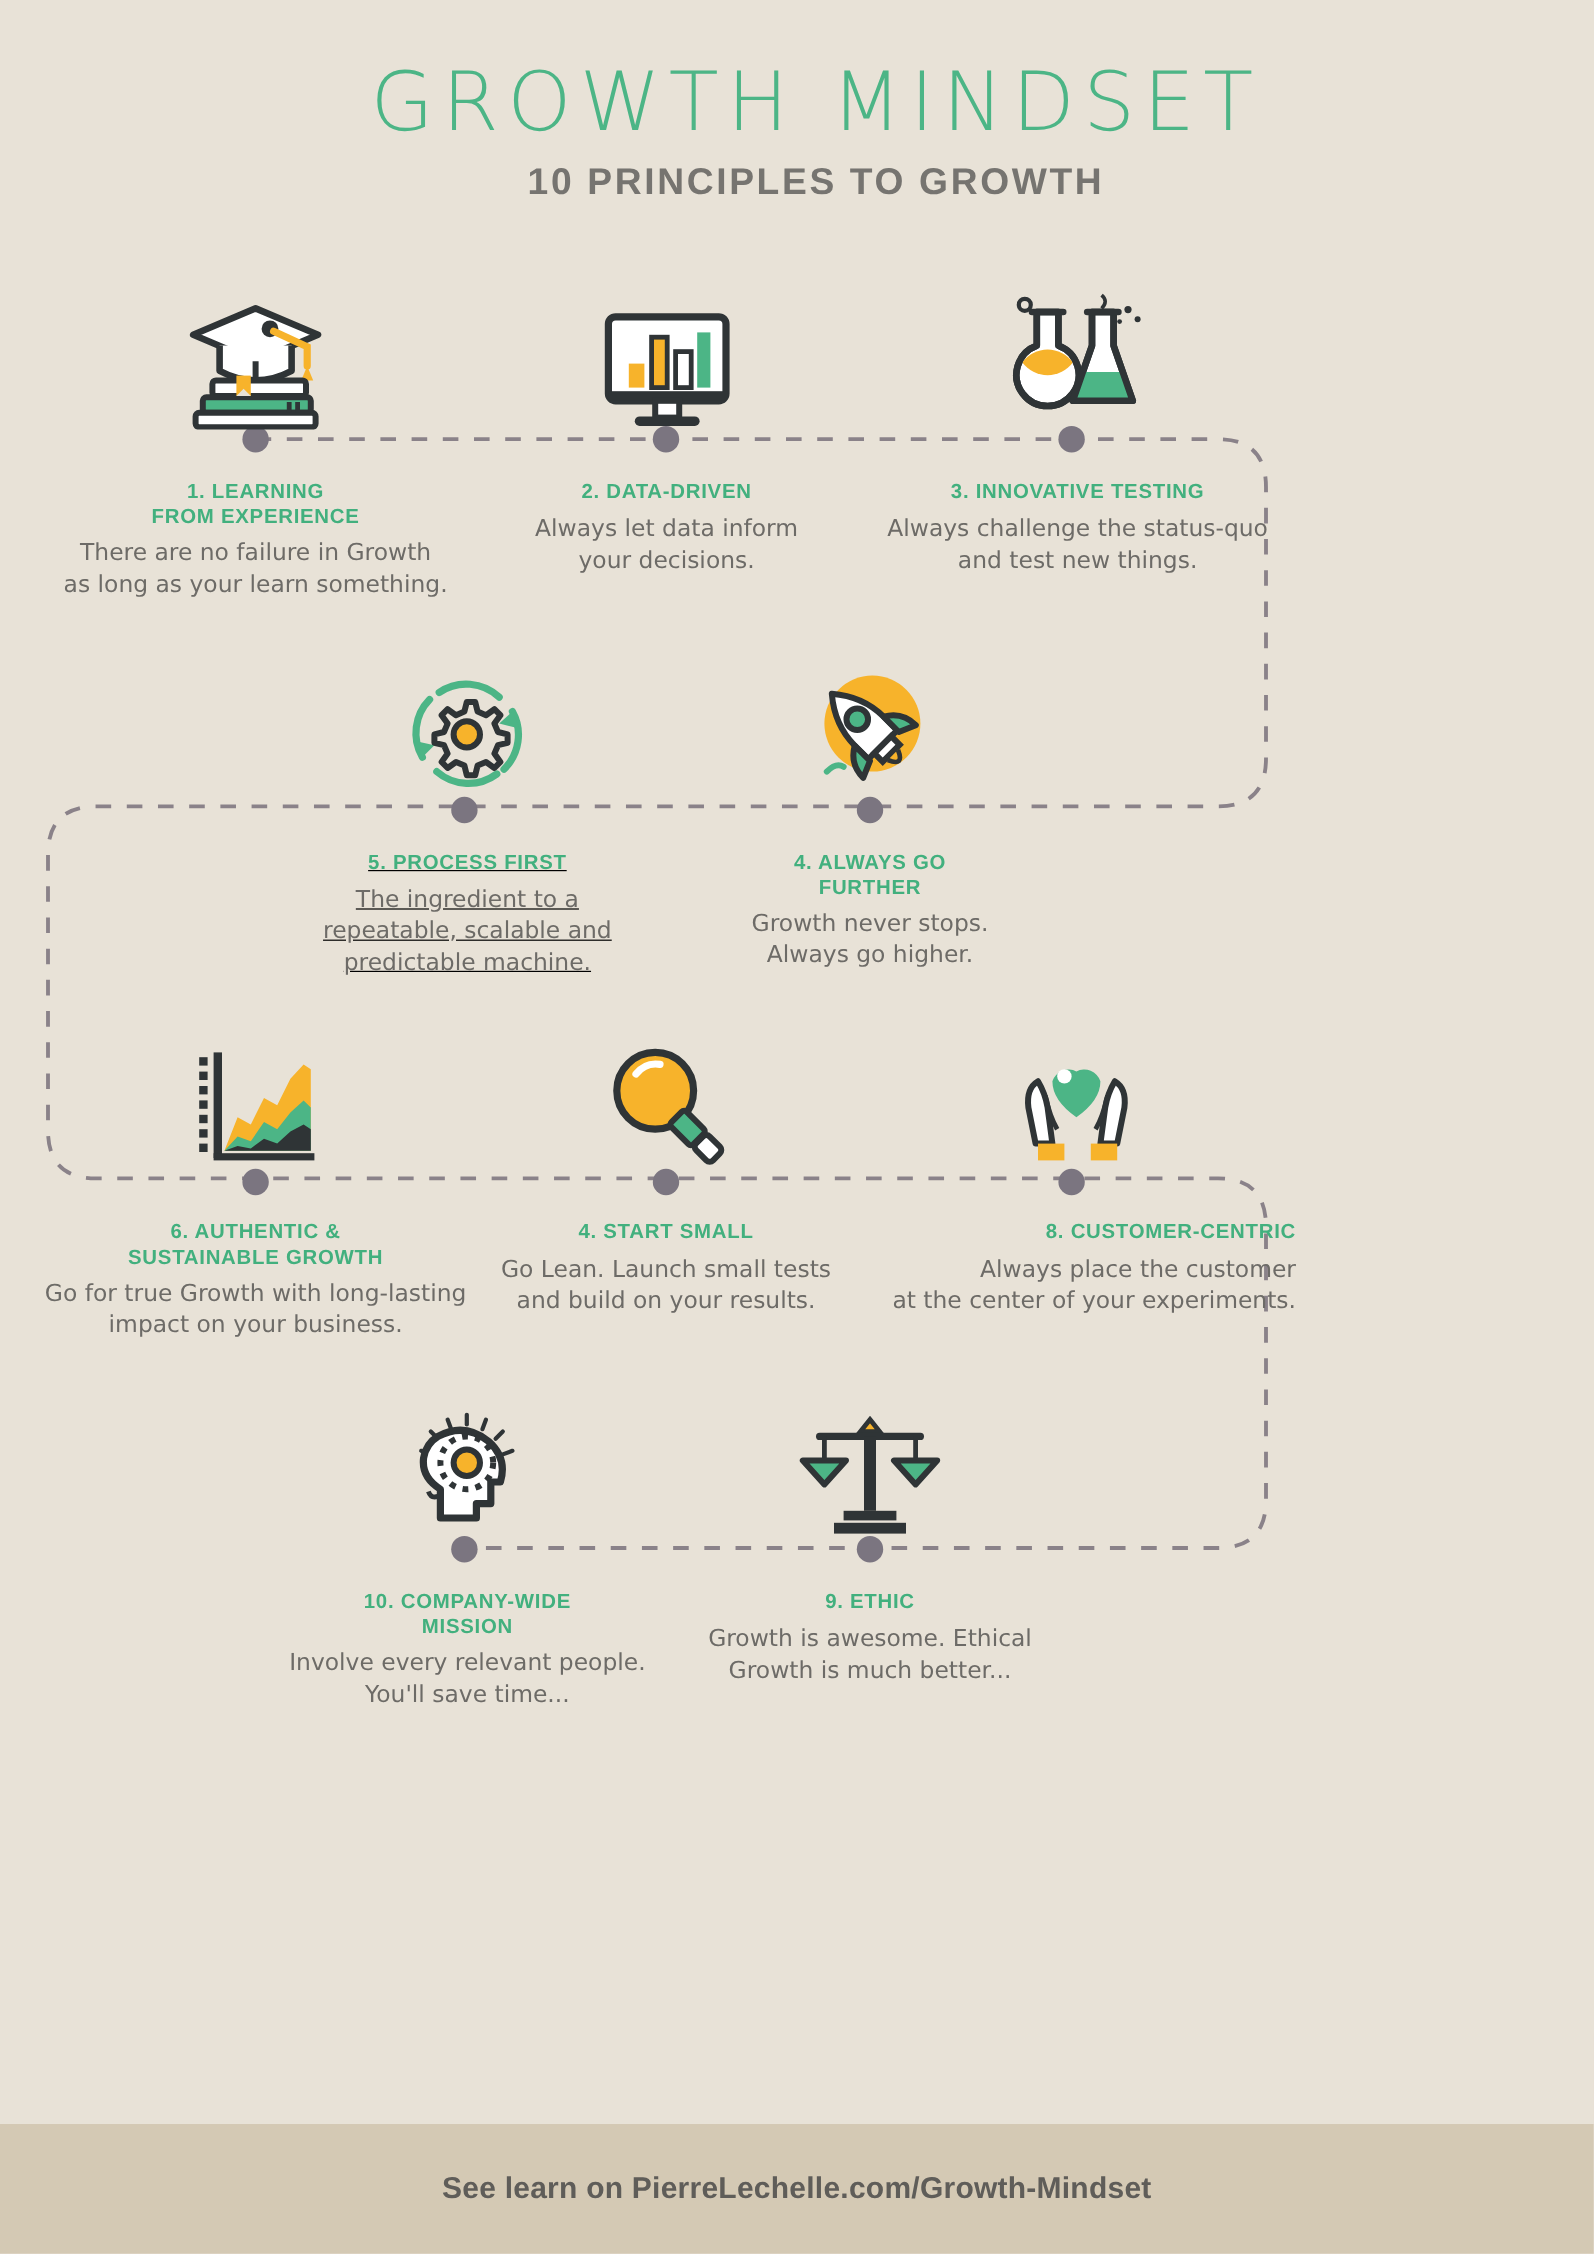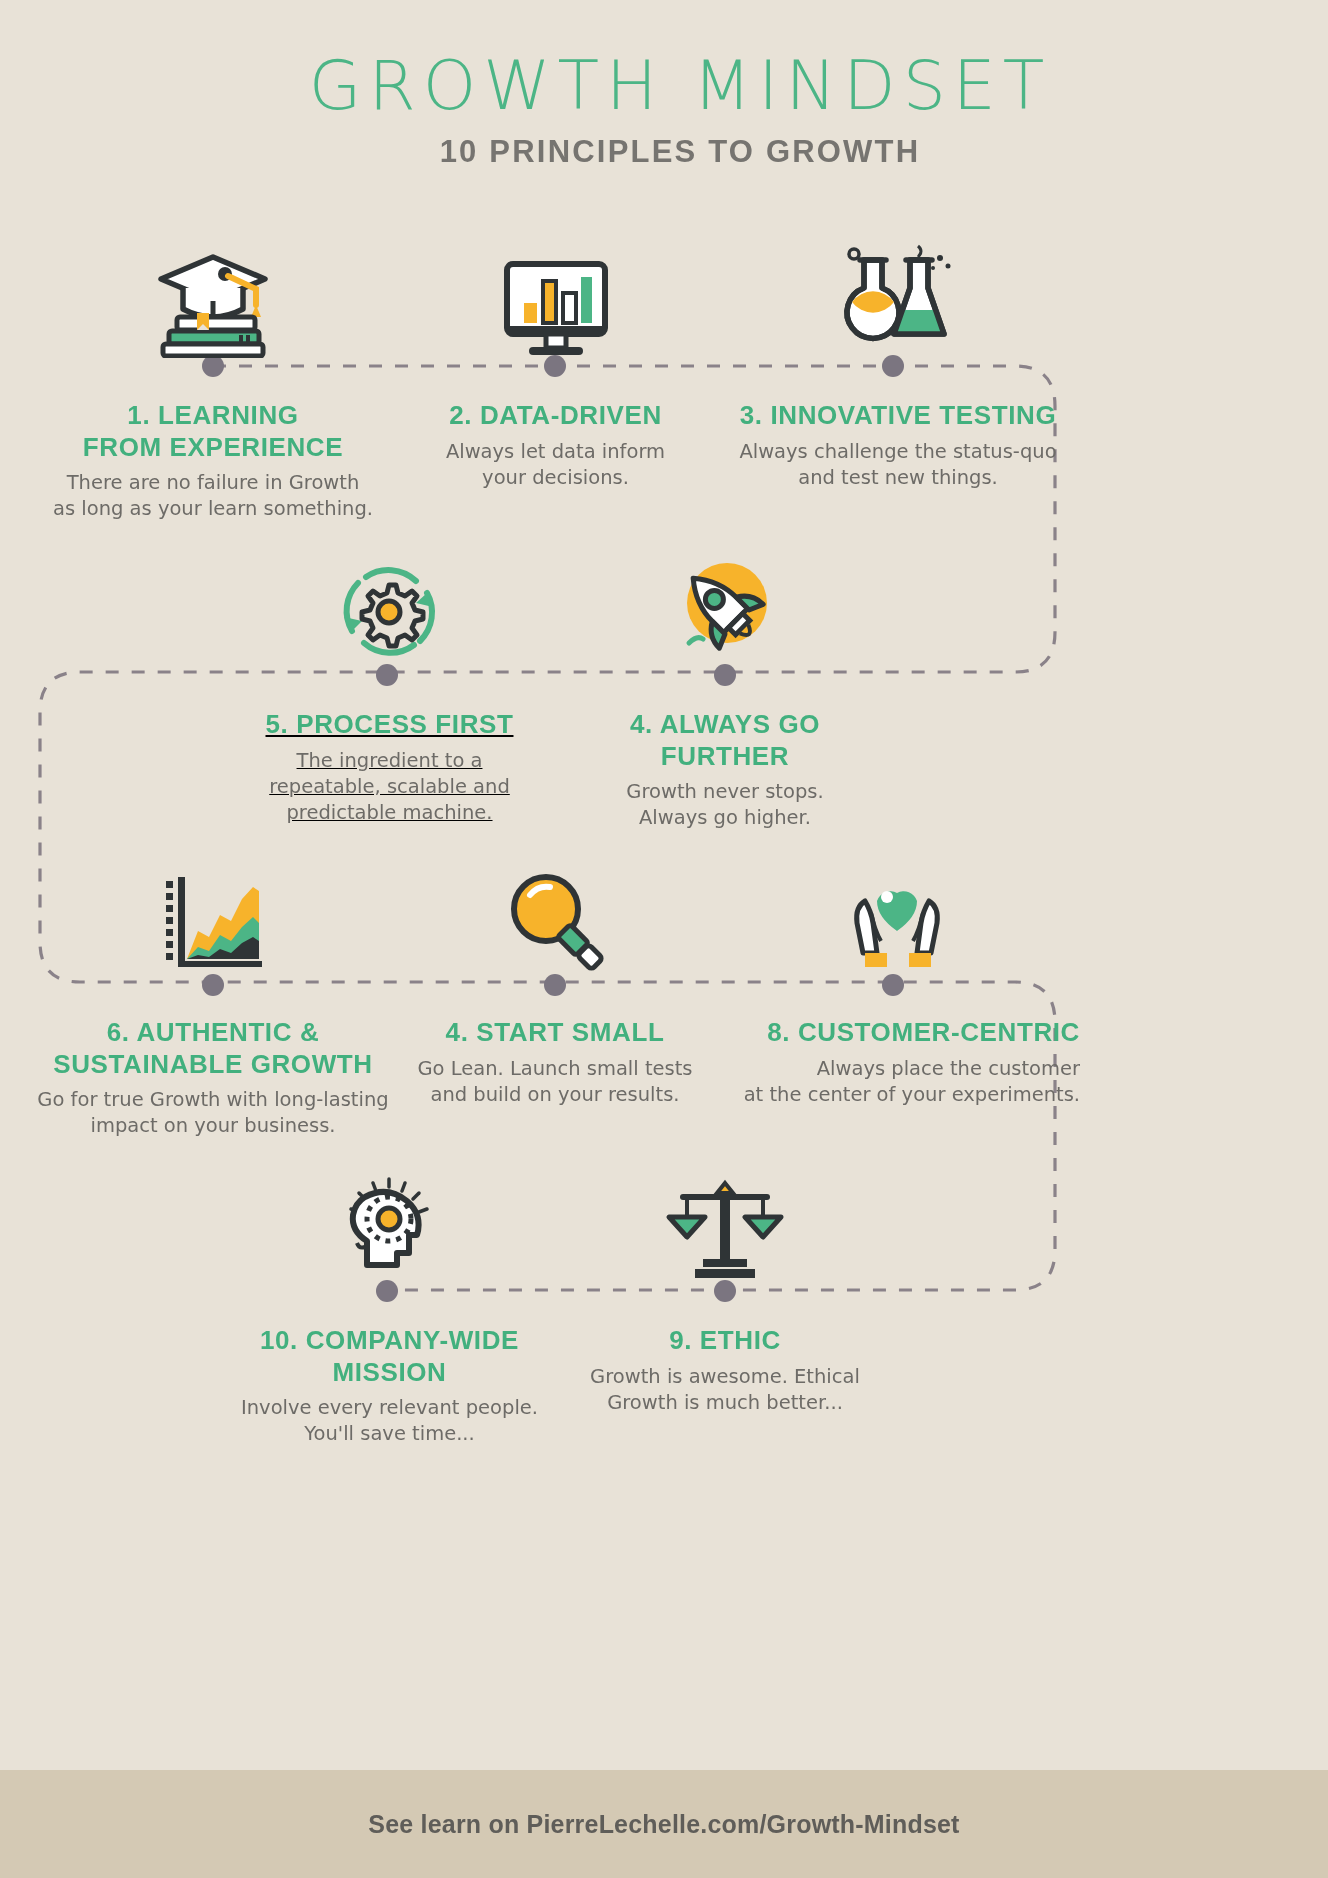--- a/index.html
+++ b/index.html
@@ -31,21 +31,21 @@
   
   #connector { position: absolute; inset: 0; width: 1328px; height: 1878px; pointer-events: none; }
 
   
   .item { position: absolute; text-align: center; }
   .icon-wrap {
     height: 120px; display: flex; align-items: flex-end; justify-content: center;
     margin-bottom: 42px;
   }
   .item-title {
-    color: #42b07e; font-weight: bold; font-size: 26px;
+    color: #42b07e; font-weight: bold; font-size: 17px;
     letter-spacing: 0.6px; line-height: 1.22; margin-bottom: 7px;
   }
   .item-desc {
     color: #6d6b67; font-size: 19.5px; line-height: 1.33;
     font-family: "DejaVu Sans", sans-serif;
   }
 
   
   .footer {
     position: absolute; left: 0; bottom: 0; width: 100%; height: 108px;

